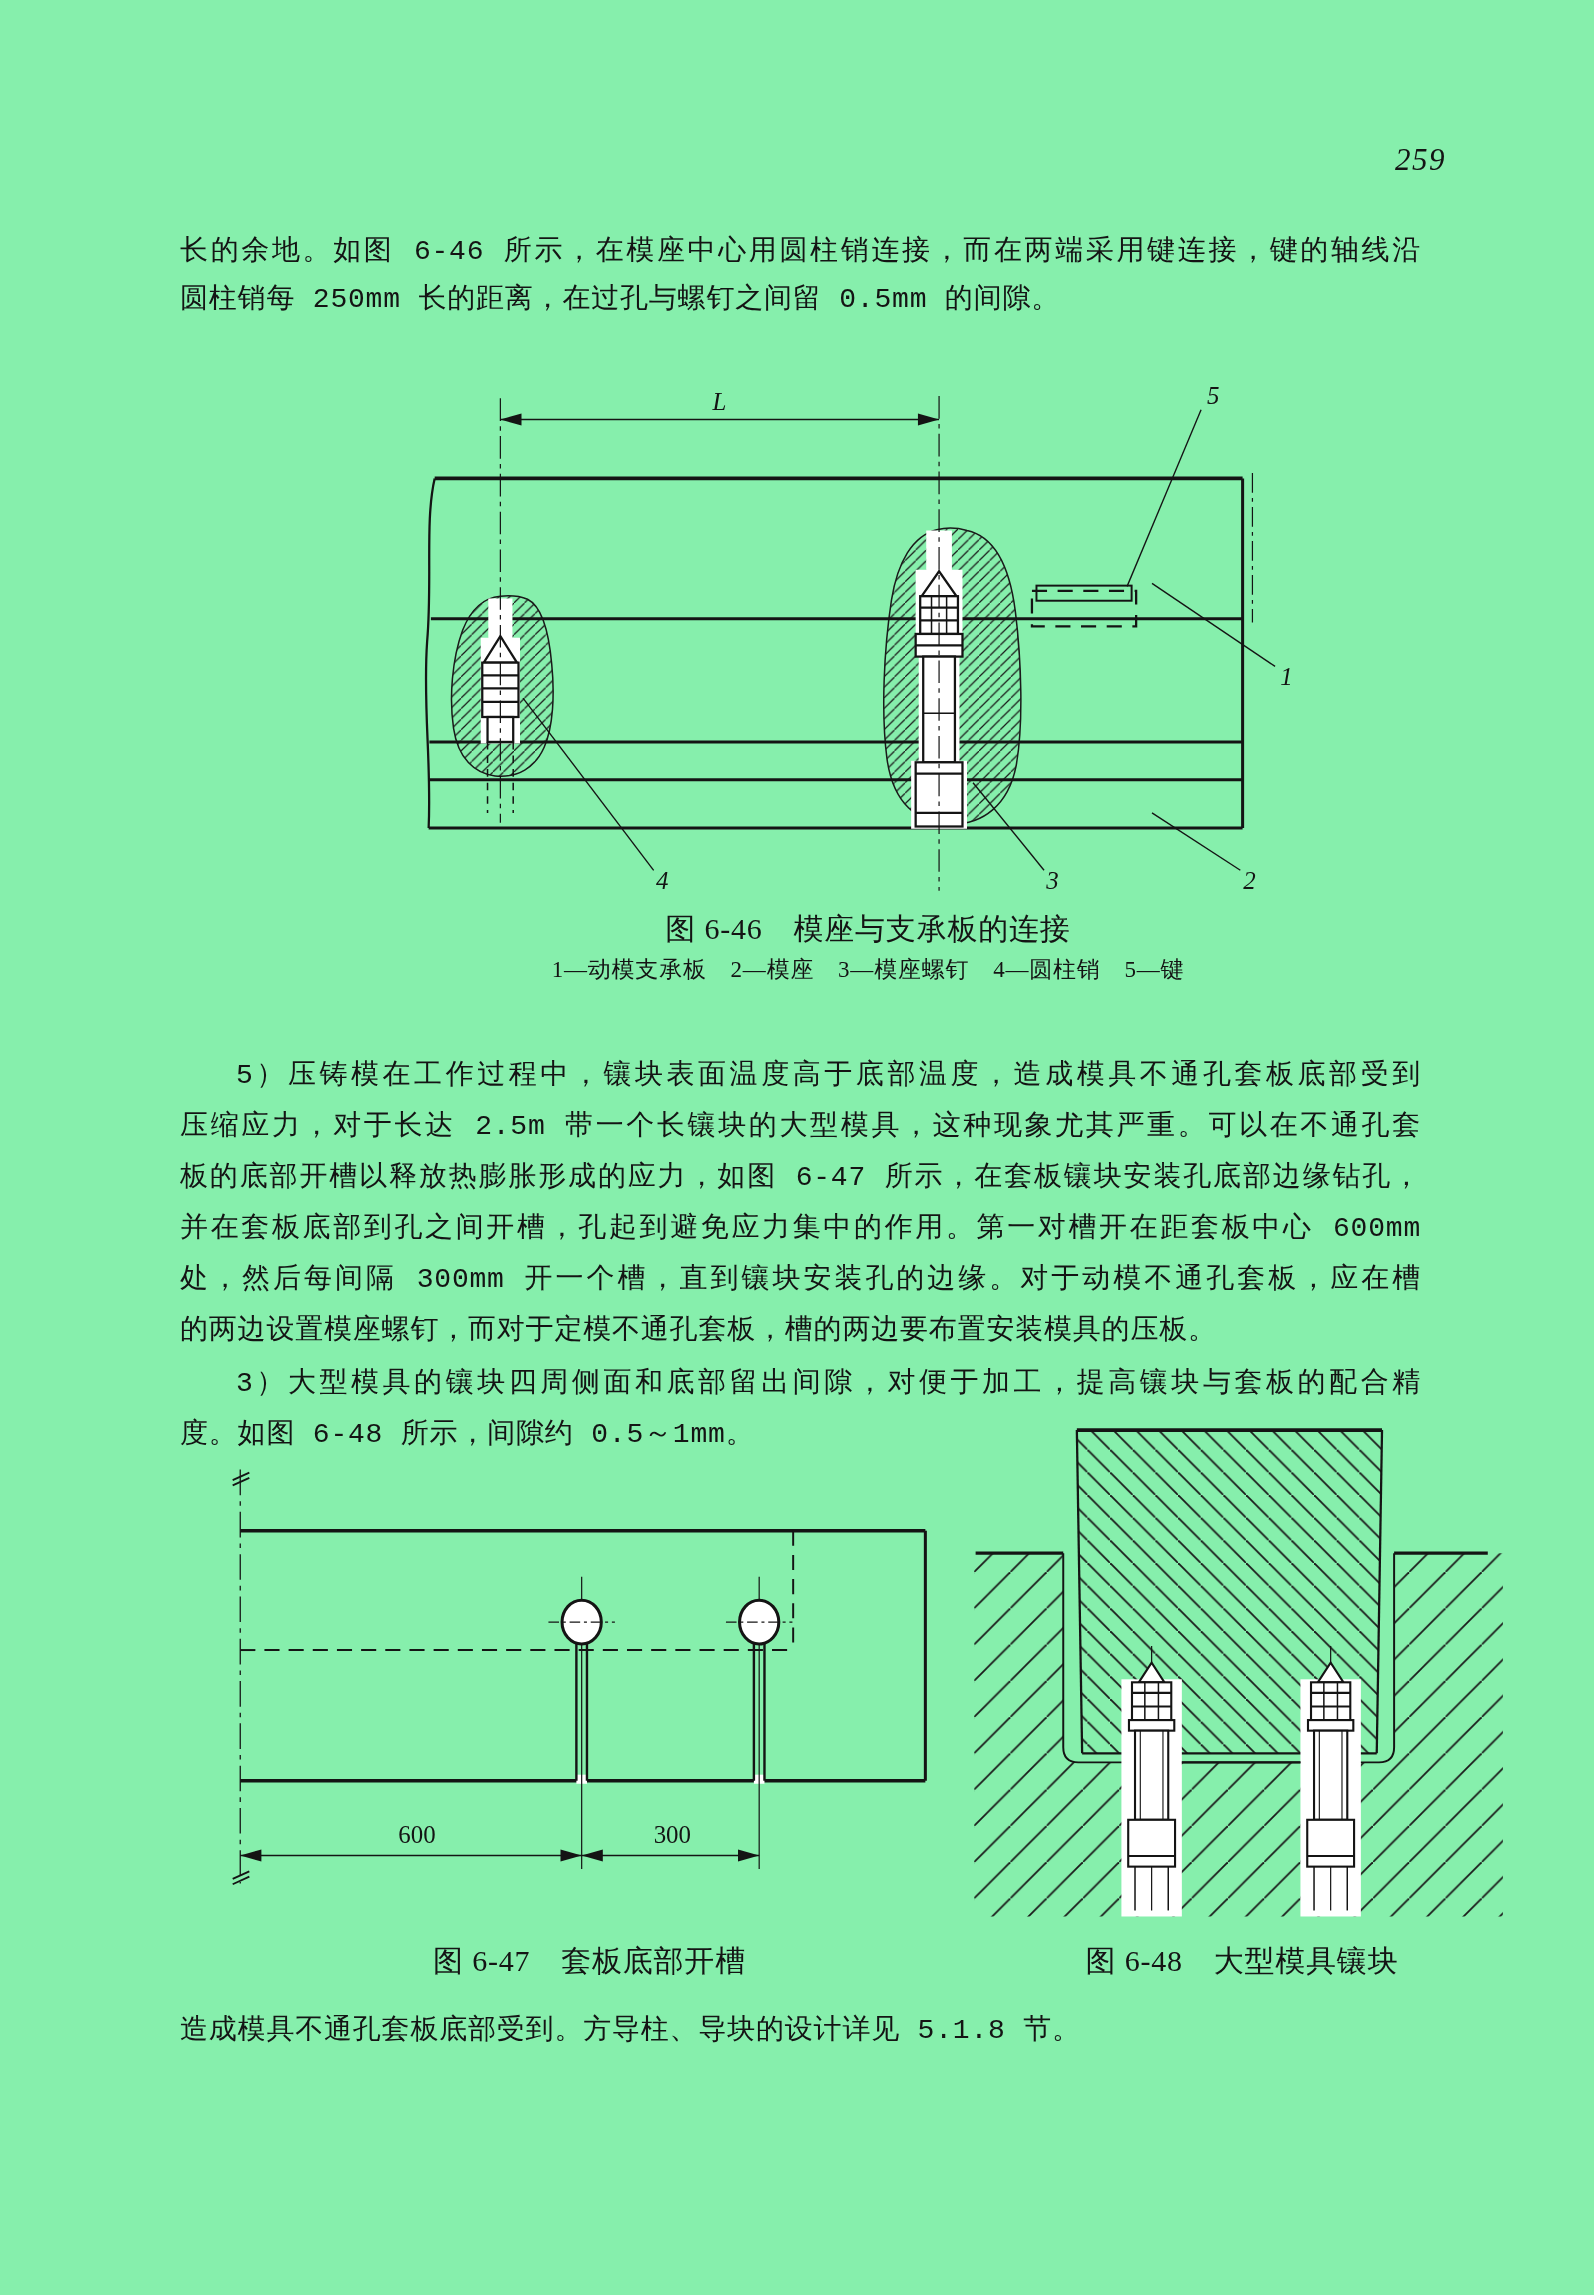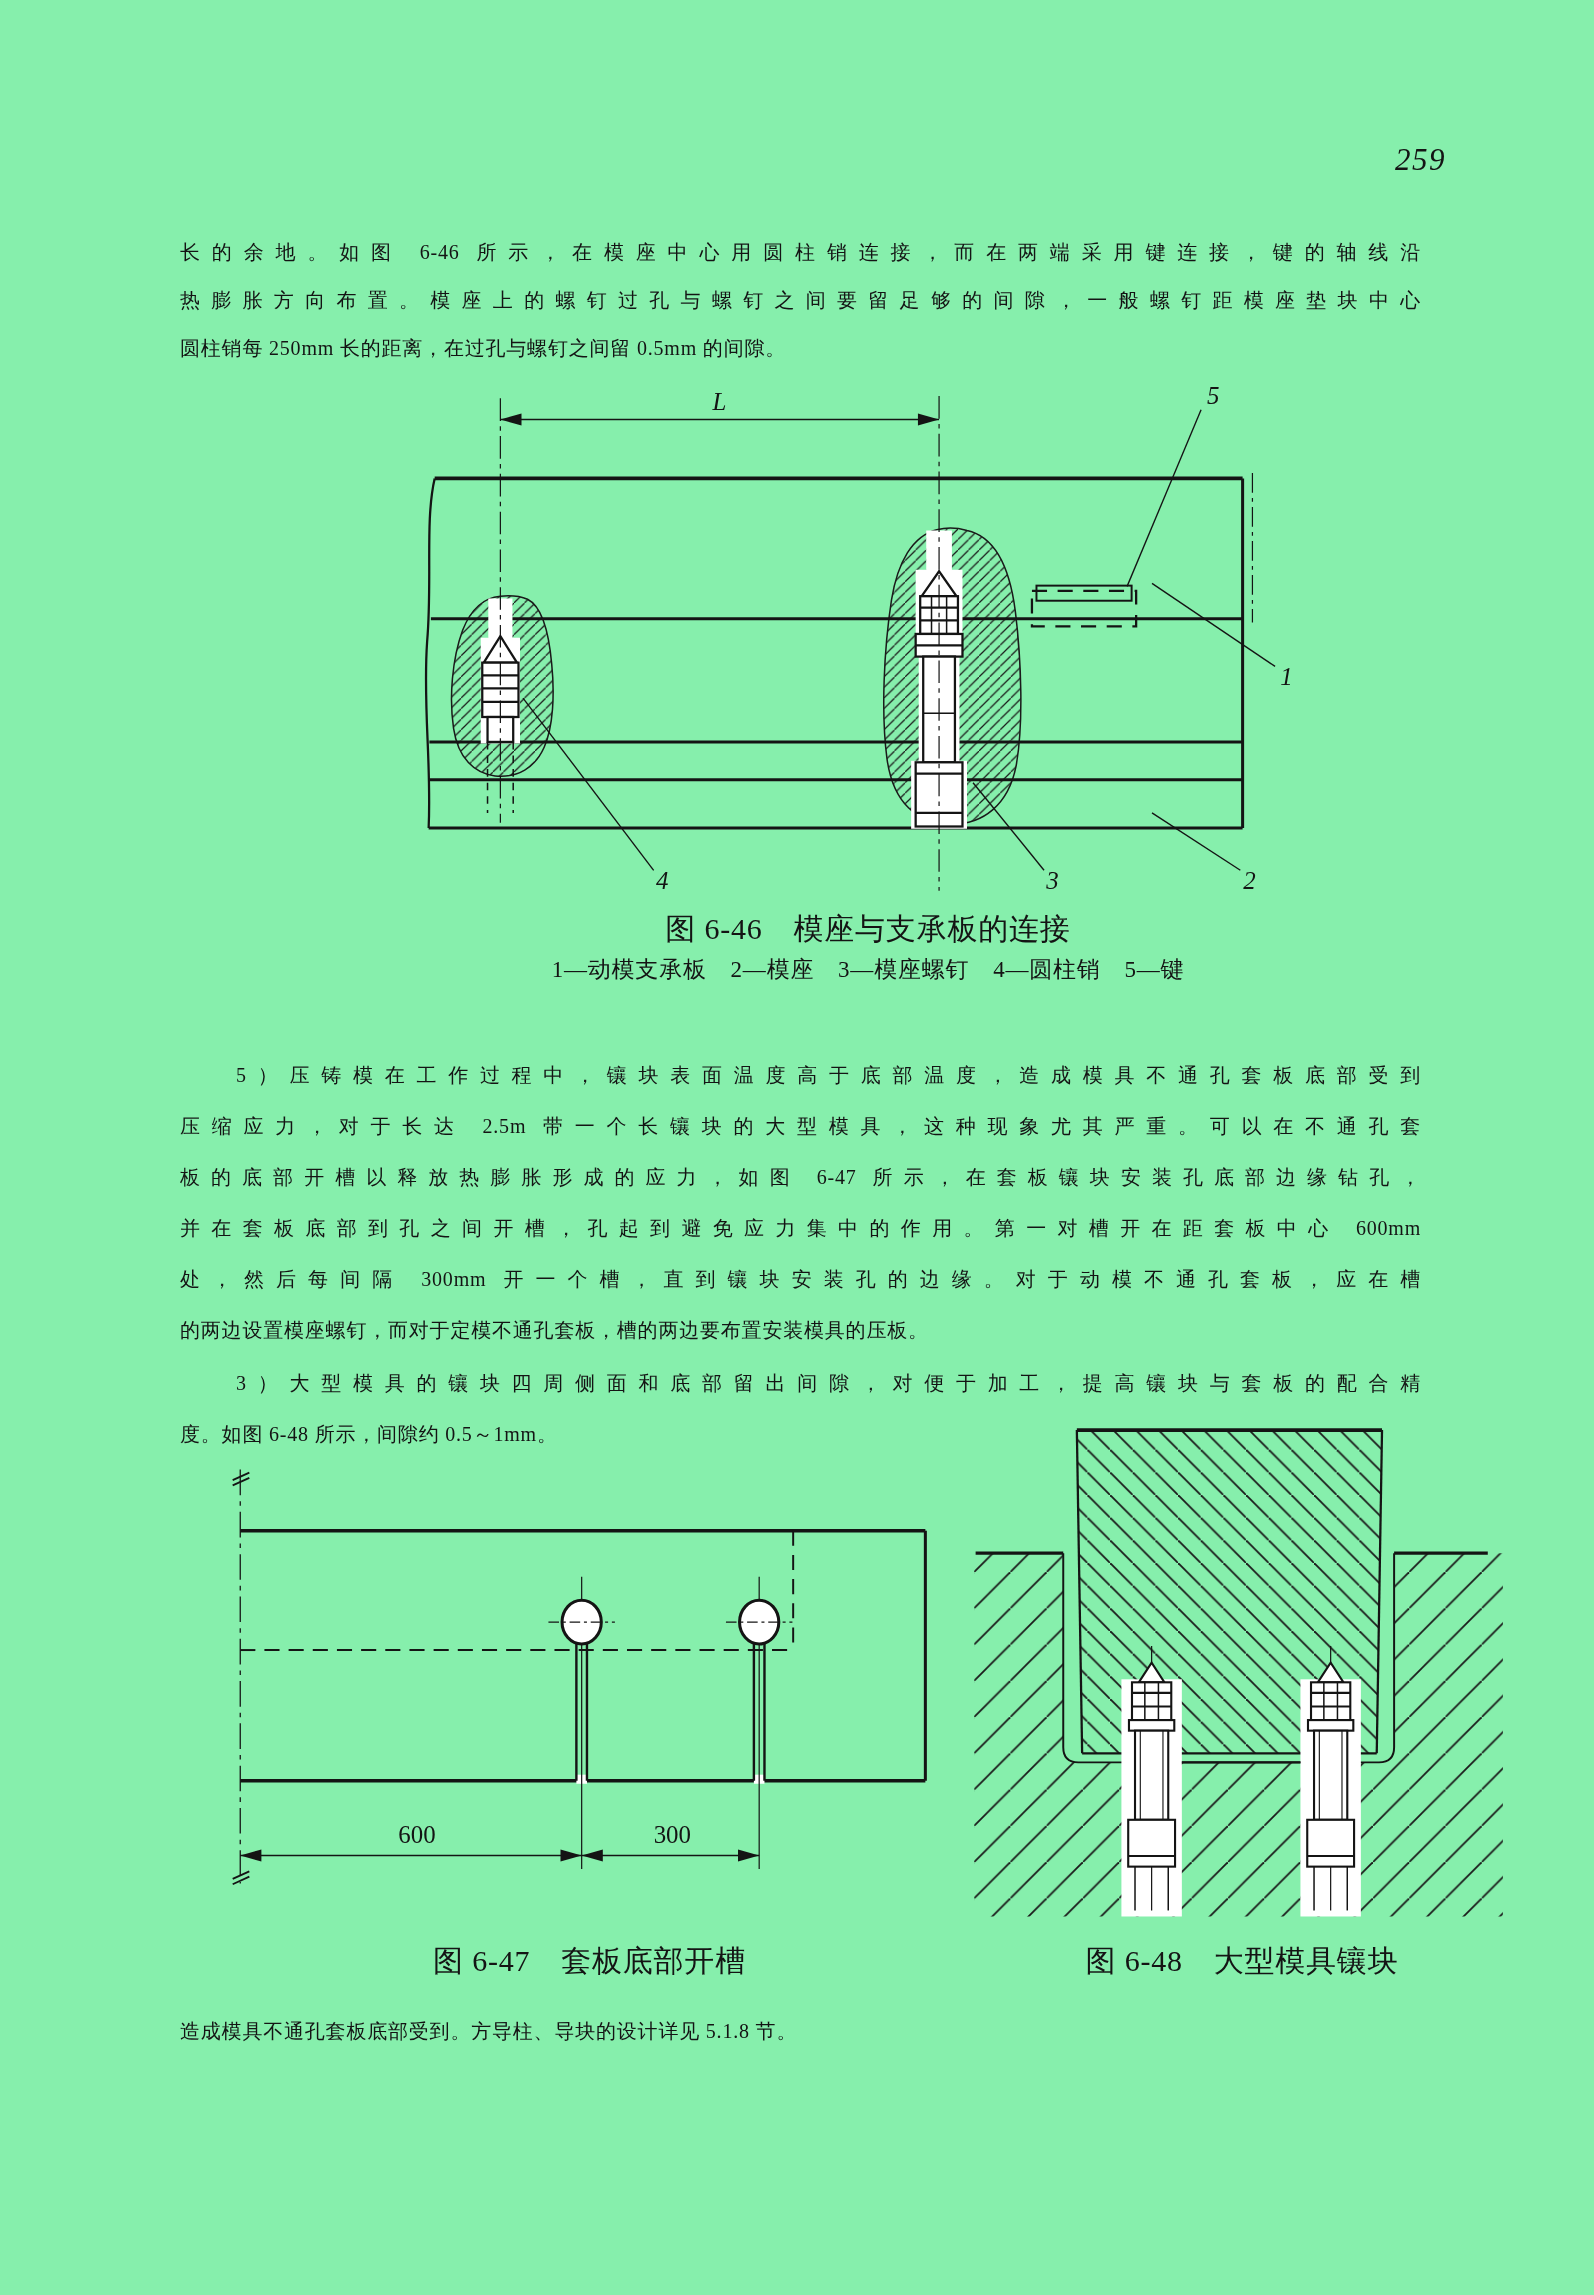--- a/index.html
+++ b/index.html
@@ -10,24 +10,25 @@
     font-family:"Liberation Serif","DejaVu Serif",serif;
     color:#141414;
     overflow:hidden;
   }
   .pageno{
     position:absolute;left:1395px;top:142px;width:98px;
     font-style:italic;font-size:31px;letter-spacing:1.5px;
   }
   .para{position:absolute;left:180px;width:1241px;}
   .para .line{
-    font-size:20px;
+    font-size:28px;
     text-align:justify;text-align-last:justify;
     white-space:normal;
     letter-spacing:0.8px;
+    font-family:Liberation Mono, monospace;
   }
   .p1 .line{line-height:48px;}
   .p2 .line,.p3 .line{line-height:51px;}
   .p4 .line{line-height:50px;}
   .line.last{text-align-last:left;}
   .line.indent{padding-left:56px;}
   .cap{
     position:absolute;text-align:center;font-size:30px;letter-spacing:0.8px;
   }
   .legend{
@@ -40,21 +41,20 @@
 </style>
 </head>
 <body>
 
 <div class="page">
 
   <div class="pageno">259</div>
 
   <div class="para p1" style="top:228px;">
     <div class="line">长的余地。如图 6-46 所示，在模座中心用圆柱销连接，而在两端采用键连接，键的轴线沿</div>
-    <div class="line">热膨胀方向布置。模座上的螺钉过孔与螺钉之间要留足够的间隙，一般螺钉距模座垫块中心</div>
     <div class="line last">圆柱销每 250mm 长的距离，在过孔与螺钉之间留 0.5mm 的间隙。</div>
   </div>
 
   <svg style="left:408px;top:381px;" width="967" height="521" viewBox="0 0 1280 690">
     <defs>
       <pattern id="h46" width="14" height="14" patternUnits="userSpaceOnUse">
         <path d="M-2,16 L16,-2" stroke="#1a1a1a" stroke-width="1.6" fill="none"></path>
       </pattern>
     </defs>
 

